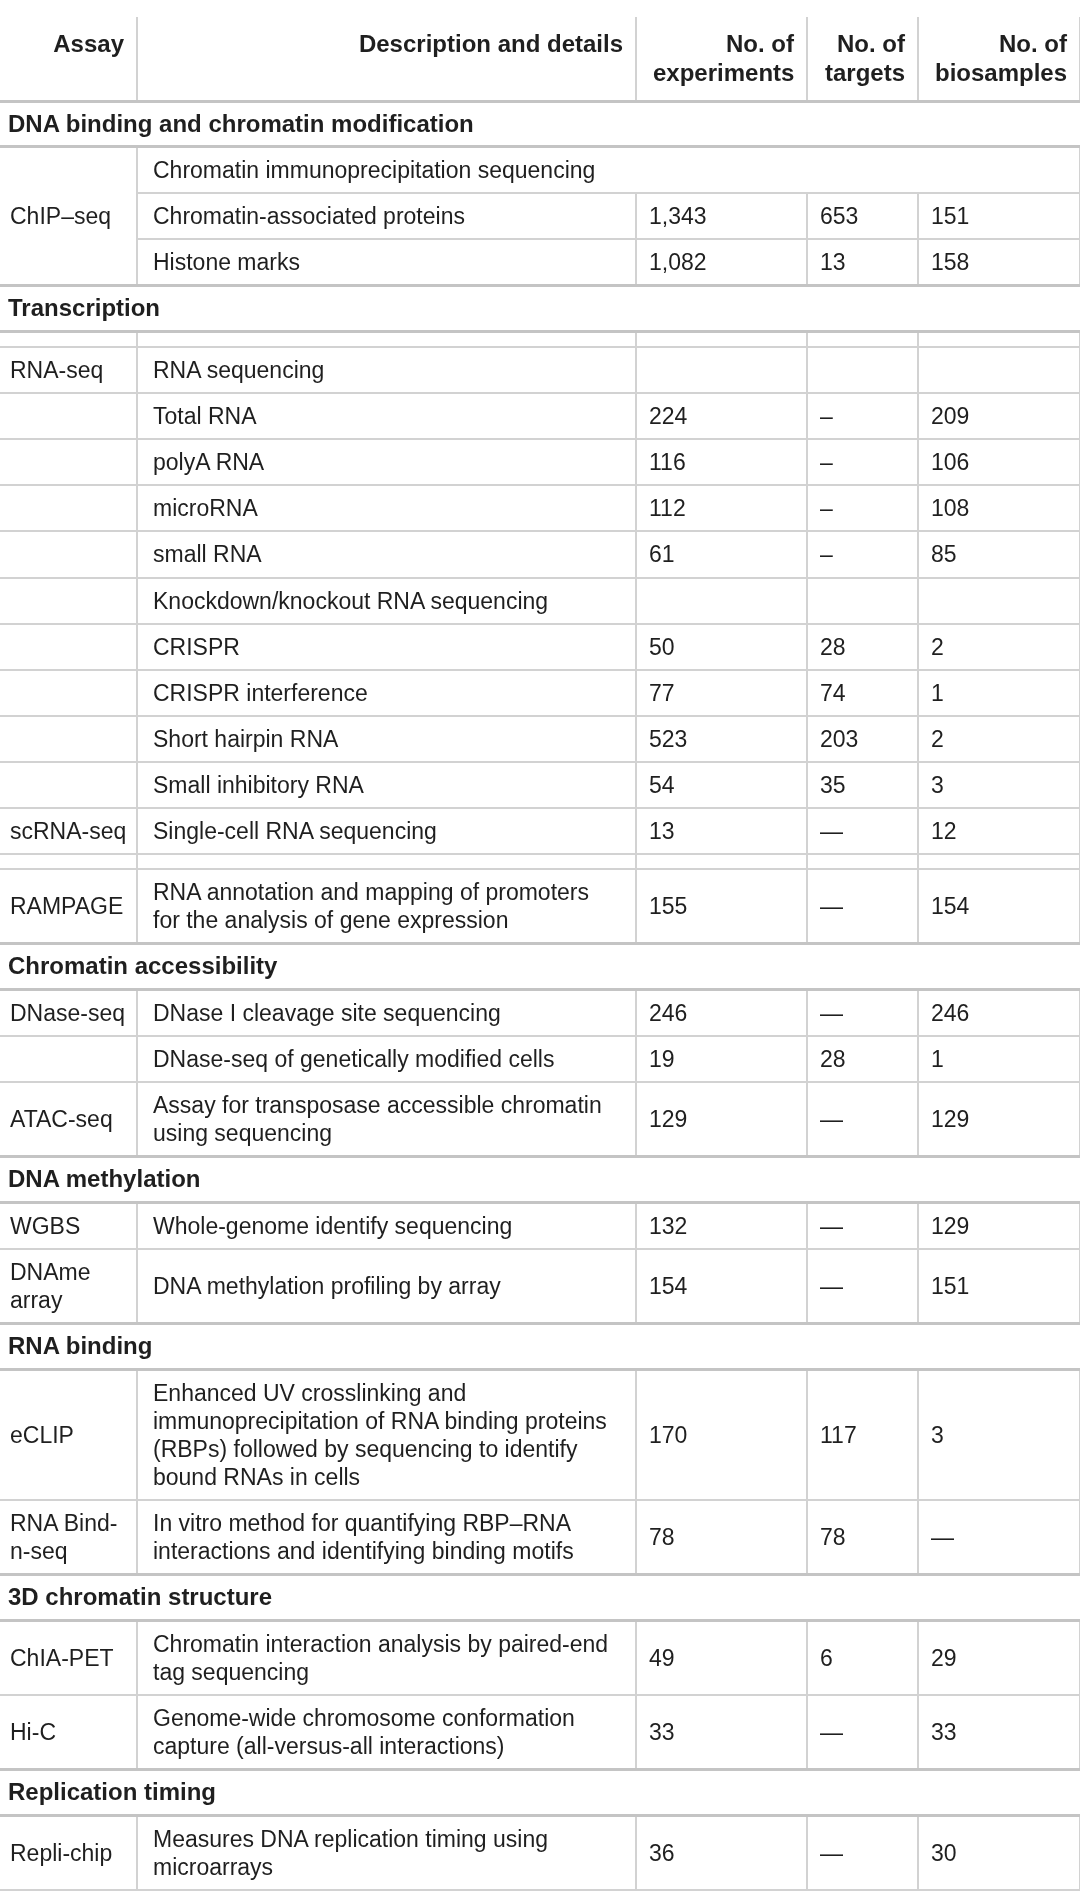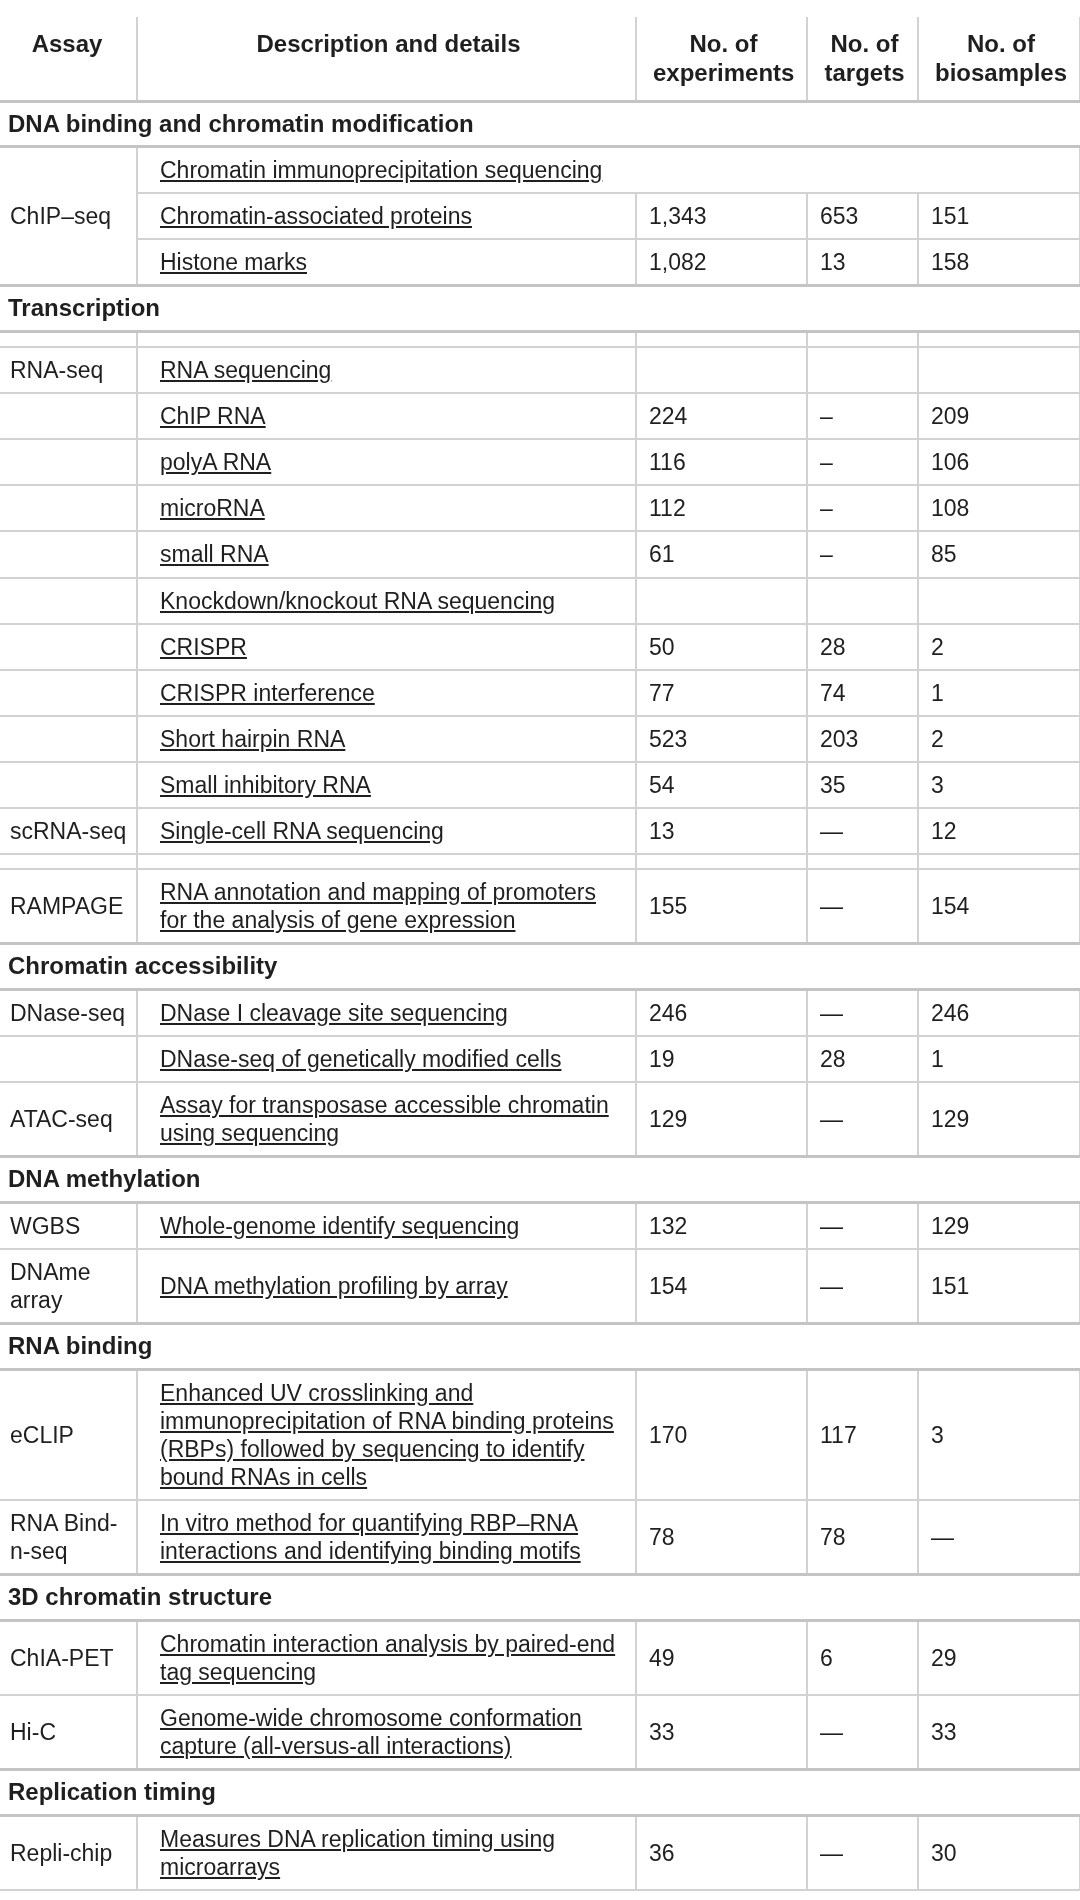--- a/index.html
+++ b/index.html
@@ -21,34 +21,34 @@
   col.c-exp   { width: 171px; }
   col.c-tgt   { width: 111px; }
   col.c-bio   { width: 162px; }
 
   th, td { border: 2px solid #d2d2d2; }
 
   thead th {
     border-top: none;
     font-size: 24px;
     font-weight: bold;
-    text-align: center;
+    text-align: right;
     vertical-align: top;
     padding: 12px 12px 12px 16px;
     line-height: 1.22;
   }
   thead th:first-child { border-left: none; padding-left: 10px; }
 
   td {
     vertical-align: middle;
     padding: 8px 12px;
     line-height: 1.22;
   }
   td.assay-cell { border-left: none; padding: 8px 8px 8px 10px; }
-  td.desc-cell  { padding-left: 22px; padding-right: 14px; text-decoration: underline; }
+  td.desc-cell  { padding-left: 15px; padding-right: 14px; }
   td.num-cell   { padding-left: 12px; }
 
   tr.section-row td.section-cell {
     border-left: none;
     border-right: none;
     border-top: 3px solid #c4c4c4;
     border-bottom: 3px solid #c4c4c4;
     font-weight: bold;
     font-size: 24px;
     padding: 7px 8px;
@@ -109,21 +109,21 @@
         </tr>
         <tr>
           <td class="assay-cell">RNA-seq</td>
           <td class="desc-cell">RNA sequencing</td>
           <td class="num-cell"></td>
           <td class="num-cell"></td>
           <td class="num-cell"></td>
         </tr>
         <tr>
           <td class="assay-cell"></td>
-          <td class="desc-cell">ChIP RNA</td>
+          <td class="desc-cell">Total RNA</td>
           <td class="num-cell">224</td>
           <td class="num-cell">–</td>
           <td class="num-cell">209</td>
         </tr>
         <tr>
           <td class="assay-cell"></td>
           <td class="desc-cell">polyA RNA</td>
           <td class="num-cell">116</td>
           <td class="num-cell">–</td>
           <td class="num-cell">106</td>

